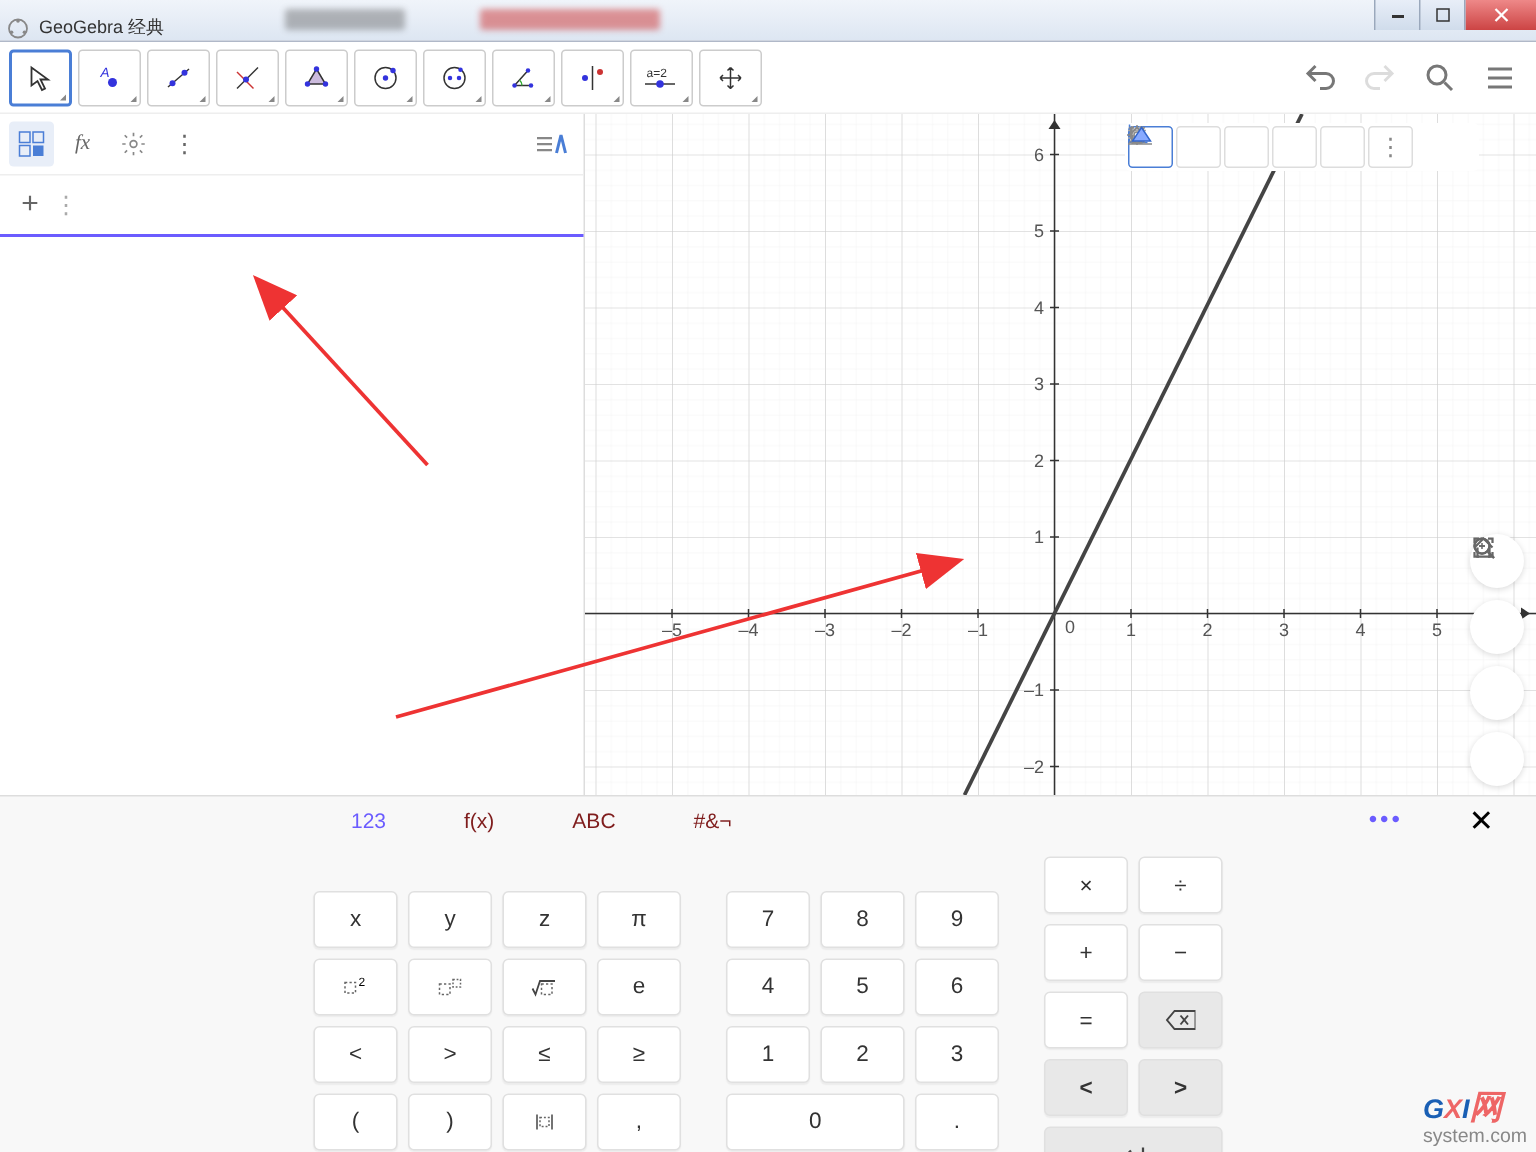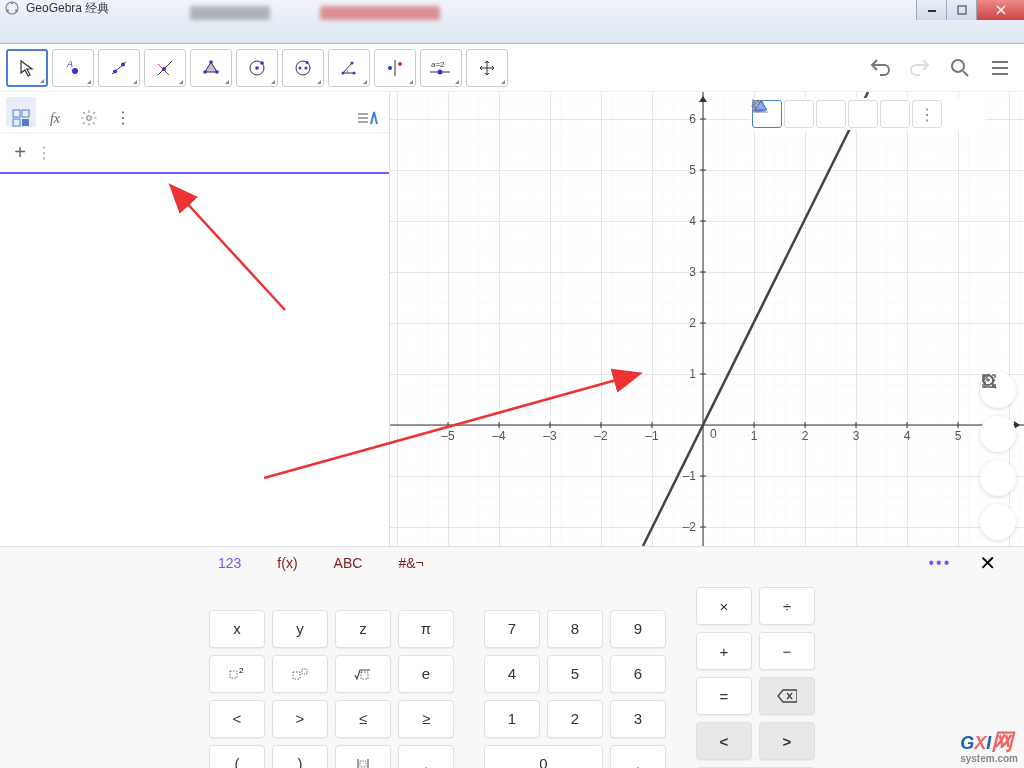--- a/index.html
+++ b/index.html
@@ -1,73 +1,73 @@
 <!DOCTYPE html>
 <html><head>
 <meta charset="utf-8">
 <style>
 * { box-sizing: border-box; margin: 0; padding: 0; font-family: Arial, sans-serif; }
 body { width: 1024px; height: 768px; overflow: hidden; background: #fff; position: relative; }
 
-.titlebar { height: 44px; background: linear-gradient(#f0f4fa, #dde6f2); border-bottom: 1px solid #b0b8c8; display: flex; align-items: flex-start; padding: 0 4px; position: relative; }
+.titlebar { height: 28px; background: linear-gradient(#f0f4fa, #dde6f2); border-bottom: 1px solid #b0b8c8; display: flex; align-items: flex-end; padding: 0 4px; position: relative; }
 .titlebar .icon { width: 16px; height: 16px; margin-right: 6px; display: flex; align-items: center; justify-content: center; }
 .titlebar .title { font-size: 12px; color: #333; }
 .titlebar .blur1 { position: absolute; left: 190px; top: 6px; width: 80px; height: 14px; background: #555; opacity: 0.4; filter: blur(2px); border-radius: 2px; }
 .titlebar .blur2 { position: absolute; left: 320px; top: 6px; width: 120px; height: 14px; background: #c33; opacity: 0.5; filter: blur(2px); border-radius: 2px; }
 .winbtns { position: absolute; right: 0; top: 0; display: flex; height: 20px; }
 .winbtn { width: 30px; height: 20px; display: flex; align-items: center; justify-content: center; font-size: 11px; border-left: 1px solid #9aa8bc; background: linear-gradient(#e8eef8, #d0dceb); cursor: pointer; }
 .winbtn.close { width: 48px; background: linear-gradient(#e88, #c44); color: #fff; }
 .winbtn svg { width: 10px; height: 10px; }
 
 .toolbar { height: 48px; background: #fff; display: flex; align-items: center; padding: 4px 6px; gap: 4px; border-bottom: 1px solid #eee; }
 .tool { width: 42px; height: 38px; border: 1px solid #ccc; border-radius: 3px; display: flex; align-items: center; justify-content: center; position: relative; cursor: pointer; background: #fff; }
 .tool.active { border: 2px solid #4a7ed6; }
 .tool .corner { position: absolute; right: 2px; bottom: 2px; width: 0; height: 0; border-left: 4px solid transparent; border-bottom: 4px solid #888; }
 .toolbar .spacer { flex: 1; }
 .toolbar .rbtn { width: 36px; height: 36px; display: flex; align-items: center; justify-content: center; cursor: pointer; color: #999; }
 .toolbar .rbtn svg { width: 24px; height: 24px; }
 
 .main { display: flex; height: 454px; }
 .left-panel { width: 390px; border-right: 1px solid #ddd; display: flex; flex-direction: column; background: #fff; }
 .left-tools { height: 40px; display: flex; align-items: center; padding: 4px 6px; gap: 4px; }
-.lt-btn { width: 30px; height: 30px; display: flex; align-items: flex-end; justify-content: center; cursor: pointer; border-radius: 3px; color: #666; }
+.lt-btn { width: 30px; height: 30px; display: flex; align-items: center; justify-content: center; cursor: pointer; border-radius: 3px; color: #666; }
 .lt-btn.active { background: #e8eef8; color: #4a7ed6; }
 .lt-spacer { flex: 1; }
 .input-row { display: flex; align-items: center; height: 42px; border-top: 1px solid #eee; border-bottom: 2px solid #6b5cff; padding: 0 8px; }
 .input-row .plus { width: 24px; color: #666; font-size: 20px; cursor: pointer; text-align: center; }
 .input-row .expr { flex: 1; font-family: 'Times New Roman', serif; font-size: 16px; padding-left: 14px; font-style: italic; }
 .input-row .menu-dots { color: #aaa; cursor: pointer; padding: 0 4px; }
 
 .graph { flex: 1; position: relative; background: #fff; }
 .graph svg { position: absolute; inset: 0; }
 .graph-tools { position: absolute; top: 6px; left: 360px; display: flex; gap: 2px; background: #fff; padding: 2px; border-radius: 4px; }
 .gt-btn { width: 30px; height: 28px; border: 1px solid #ddd; border-radius: 3px; display: flex; align-items: center; justify-content: center; cursor: pointer; background: #fff; color: #888; }
 .gt-btn.active { border-color: #4a7ed6; color: #4a7ed6; }
 .side-btns { position: absolute; right: 8px; top: 280px; display: flex; flex-direction: column; gap: 8px; }
 .side-btn { width: 36px; height: 36px; border-radius: 18px; background: #fff; box-shadow: 0 1px 4px rgba(0,0,0,0.15); display: flex; align-items: center; justify-content: center; cursor: pointer; color: #666; }
 
 .keyboard { height: 238px; background: #f8f8f8; border-top: 1px solid #ddd; display: flex; flex-direction: column; }
-.kb-tabs { height: 40px; display: flex; align-items: center; padding: 0 20px; gap: 0; }
+.kb-tabs { height: 40px; display: flex; align-items: center; padding: 0 20px; gap: 16px; }
 .kb-tab { padding: 8px 18px; font-size: 14px; color: #7f1d1d; cursor: pointer; }
 .kb-tab.active { color: #6b5cff; }
 .kb-tabs .sp { flex: 1; }
 .kb-more { color: #6b5cff; letter-spacing: 2px; cursor: pointer; padding: 0 20px; }
 .kb-close { font-size: 20px; cursor: pointer; padding: 0 8px; }
 .kb-keys { flex: 1; display: flex; justify-content: center; align-items: center; gap: 30px; padding: 8px 20px; }
 .key-group { display: grid; grid-template-columns: repeat(4, 56px); grid-auto-rows: 38px; gap: 7px; }
 .key-group.g2 { grid-template-columns: repeat(3, 56px); }
 .key-group.g3 { grid-template-columns: repeat(2, 56px); }
 .key { background: #fff; border: 1px solid #e0e0e0; border-radius: 4px; display: flex; align-items: center; justify-content: center; font-size: 15px; color: #333; cursor: pointer; box-shadow: 0 1px 1px rgba(0,0,0,0.05); }
 .key.dark { background: #e8e8e8; }
 .key.wide { grid-column: span 2; }
 .key svg { width: 20px; height: 14px; }
 
 .watermark { position: absolute; right: 6px; bottom: 4px; font-size: 18px; font-weight: bold; font-style: italic; }
 .watermark .g { color: #1a5fb4; } .watermark .x { color: #e66; } .watermark .i { color: #1a5fb4; } .watermark .w { color: #e66; font-size: 22px; }
-.watermark .sub { font-size: 10px; color: #888; display: block; text-align: center; margin-top: -4px; font-style: normal; font-weight: bold; }
+.watermark .sub { font-size: 13px; color: #888; display: block; text-align: center; margin-top: -4px; font-style: normal; font-weight: normal; }
 
 .anno-arrow { position: absolute; pointer-events: none; }
 </style>
 </head>
 <body>
 
 <div class="titlebar">
   <span class="icon">
     <svg viewBox="0 0 16 16">
         <circle cx="8" cy="8" r="6" fill="none" stroke="#888" stroke-width="1.2"></circle>

